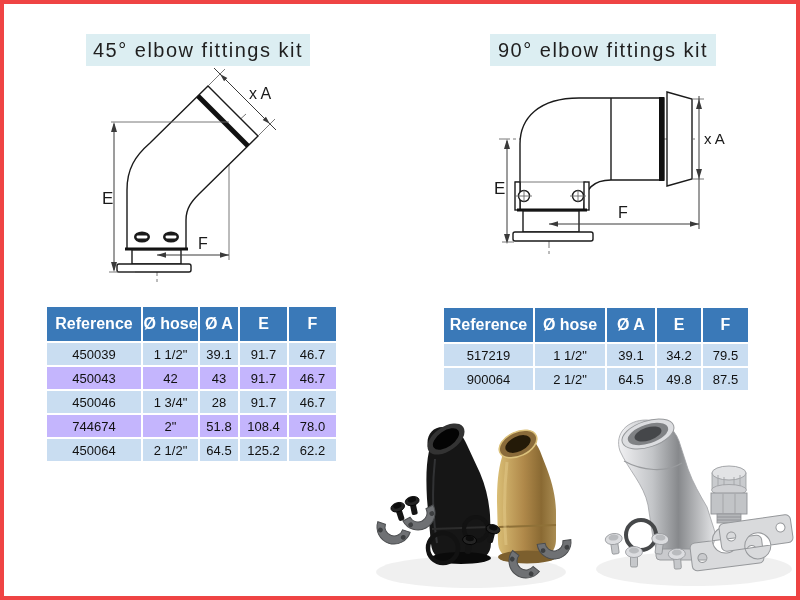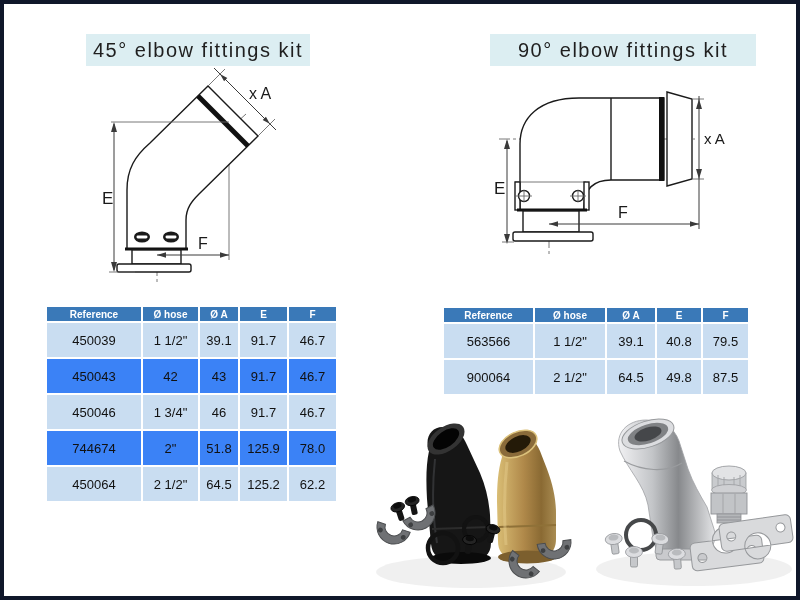--- a/index.html
+++ b/index.html
@@ -1,47 +1,47 @@
 <!DOCTYPE html>
 <html><head>
 <meta charset="utf-8">
 <style>
   html,body{margin:0;padding:0;background:#fff;}
   .page{
     position:relative;width:800px;height:600px;box-sizing:border-box;
-    background:#ffffff;border:4px solid #0f172a;overflow:hidden;
+    background:#ffffff;border:4px solid #ef4444;overflow:hidden;
     font-family:"Liberation Sans",sans-serif;
   }
   .title-box{
     position:absolute;top:30px;height:32px;line-height:32px;text-align:center;
     background:#dceef2;color:#1f1f1f;font-size:20px;letter-spacing:1.5px;
     white-space:nowrap;
   }
   #title45{left:82px;width:224px;}
-  #title90{left:486px;width:266px;}
+  #title90{left:486px;width:226px;}
 
   .drawing{position:absolute;}
   #drawing45{left:95px;top:53px;}
   #drawing90{left:483px;top:78px;}
   #photo45{left:362px;top:403px;}
   #photo90{left:580px;top:403px;}
 
   table.spec{
     position:absolute;border-collapse:separate;border-spacing:2px;
     font-size:13px;color:#111;table-layout:fixed;
   }
   #table45{left:41px;top:301px;}
   #table90{left:438px;top:302px;}
   table.spec th{
-    background:#3a79b8;color:#ffffff;font-weight:bold;height:14px;
-    text-align:center;font-size:10px;padding:0;
+    background:#3a79b8;color:#ffffff;font-weight:bold;height:34px;
+    text-align:center;font-size:16px;padding:0;
   }
-  table.spec td{text-align:center;height:34px;padding:0;}
+  table.spec td{text-align:center;height:22px;padding:0;}
   tr.dark td{background:#c9ddf1;}
-  tr.light td{background:#3b82f6;margin-left:44px;}
+  tr.light td{background:#c4b5fd;margin-left:44px;}
 
   .dline{stroke:#1a1a1a;stroke-width:1.4;fill:none;}
   .thin{stroke:#6a6a6a;stroke-width:0.9;fill:none;}
   .dim{stroke:#3a3a3a;stroke-width:1;fill:none;}
   .dimfill{fill:#3a3a3a;stroke:none;}
   .cline{stroke:#6a6a6a;stroke-width:0.9;fill:none;stroke-dasharray:11 3 3 3;}
   .dimtext{fill:#1a1a1a;font-family:"Liberation Sans",sans-serif;}
   .white{fill:#ffffff;}
 </style>
 </head>
@@ -179,29 +179,29 @@
       <tr class="light">
         <td>450043</td>
         <td>42</td>
         <td>43</td>
         <td>91.7</td>
         <td>46.7</td>
       </tr>
       <tr class="dark">
         <td>450046</td>
         <td>1 3/4"</td>
-        <td>46</td>
+        <td>28</td>
         <td>91.7</td>
         <td>46.7</td>
       </tr>
       <tr class="light">
         <td>744674</td>
         <td>2"</td>
         <td>51.8</td>
-        <td>125.9</td>
+        <td>108.4</td>
         <td>78.0</td>
       </tr>
       <tr class="dark">
         <td>450064</td>
         <td>2 1/2"</td>
         <td>64.5</td>
         <td>125.2</td>
         <td>62.2</td>
       </tr>
     </tbody>
@@ -219,24 +219,24 @@
       <tr>
         <th>Reference</th>
         <th>Ø hose</th>
         <th>Ø A</th>
         <th>E</th>
         <th>F</th>
       </tr>
     </thead>
     <tbody>
       <tr class="dark">
-        <td>563566</td>
+        <td>517219</td>
         <td>1 1/2"</td>
         <td>39.1</td>
-        <td>40.8</td>
+        <td>34.2</td>
         <td>79.5</td>
       </tr>
       <tr class="dark">
         <td>900064</td>
         <td>2 1/2"</td>
         <td>64.5</td>
         <td>49.8</td>
         <td>87.5</td>
       </tr>
     </tbody>

